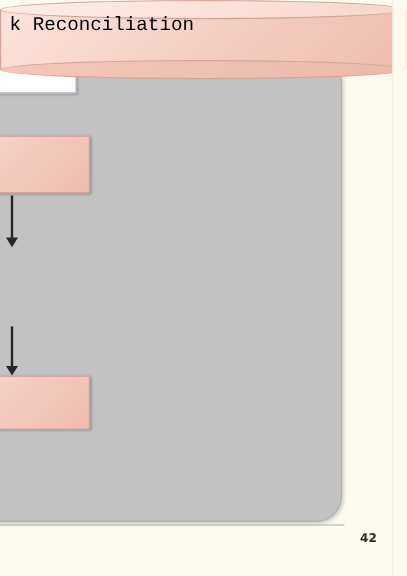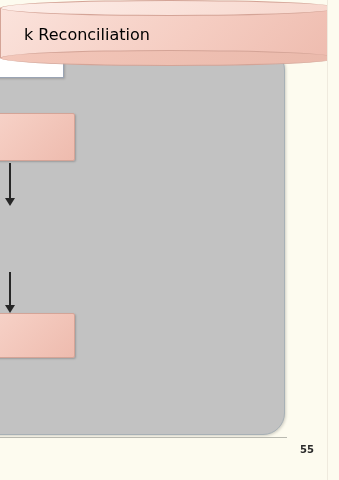--- a/index.html
+++ b/index.html
@@ -132,22 +132,23 @@
     left:0; top:50px;
     width:100%; height:16px;
     border-radius:50%;
     background:linear-gradient(135deg,#f3c7ba 0%,#eab9ab 100%);
     border:1px solid #d4a497;
   }
   .cyl-text {
     position:absolute;
     left:0; top:12px;
     width:100%; height:44px;
-    display:flex; flex-direction:column; justify-content:center;
-    padding-left:24px;
+    display:flex; flex-direction:column; justify-content:space-between;
+    padding-left:8px;
+    font-family:Liberation Mono, monospace;
   }
 
   
   #node-output {
     left:-98px; top:313px;
     width:173px; height:45px;
     border-radius:2px;
   }
 
   
@@ -231,17 +232,17 @@
 
   <div class="arrow" id="arrow-2"></div>
 
   <div class="node" id="node-output">
     <div class="ln">สาร Statement</div>
     <div class="ln">มวันที่ในเอกสาร</div>
   </div>
 
   <div class="footer-rule"></div>
 
-  <div class="page-num">55</div>
+  <div class="page-num">42</div>
 
   <div class="right-gutter"></div>
 
 </div>
 
 </body></html>

